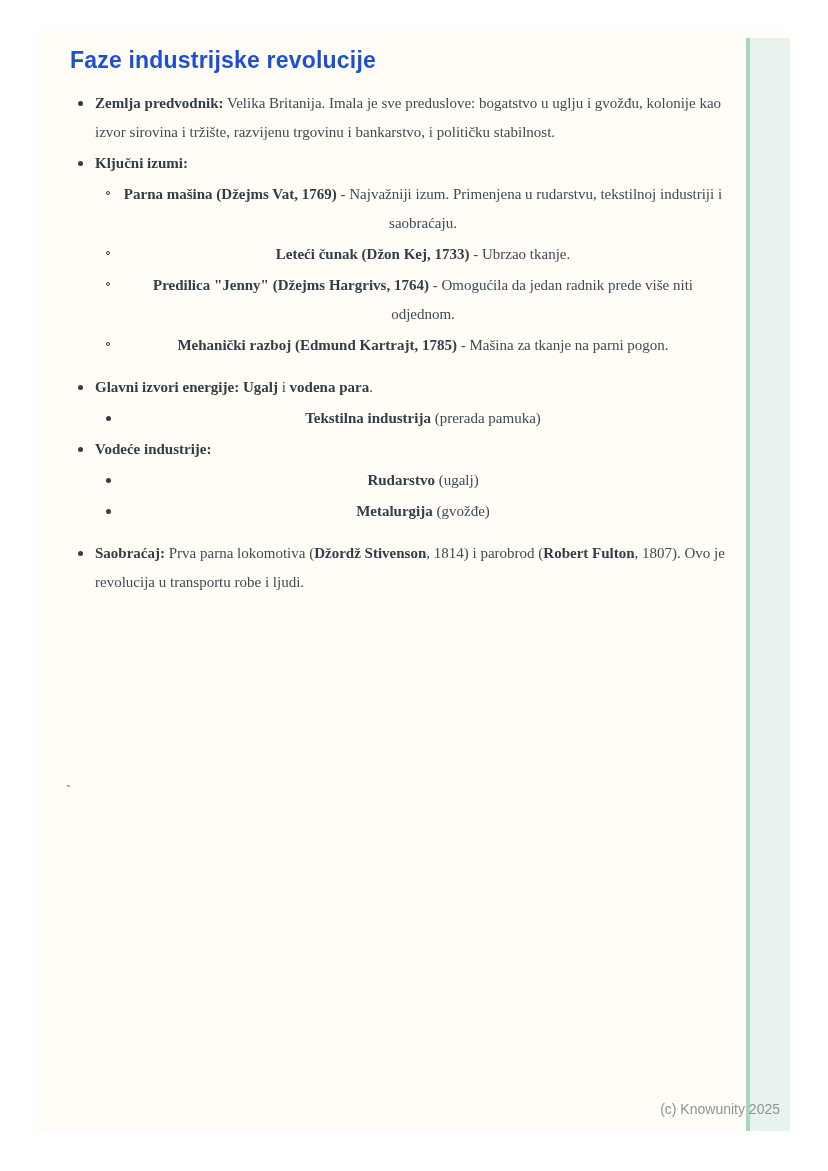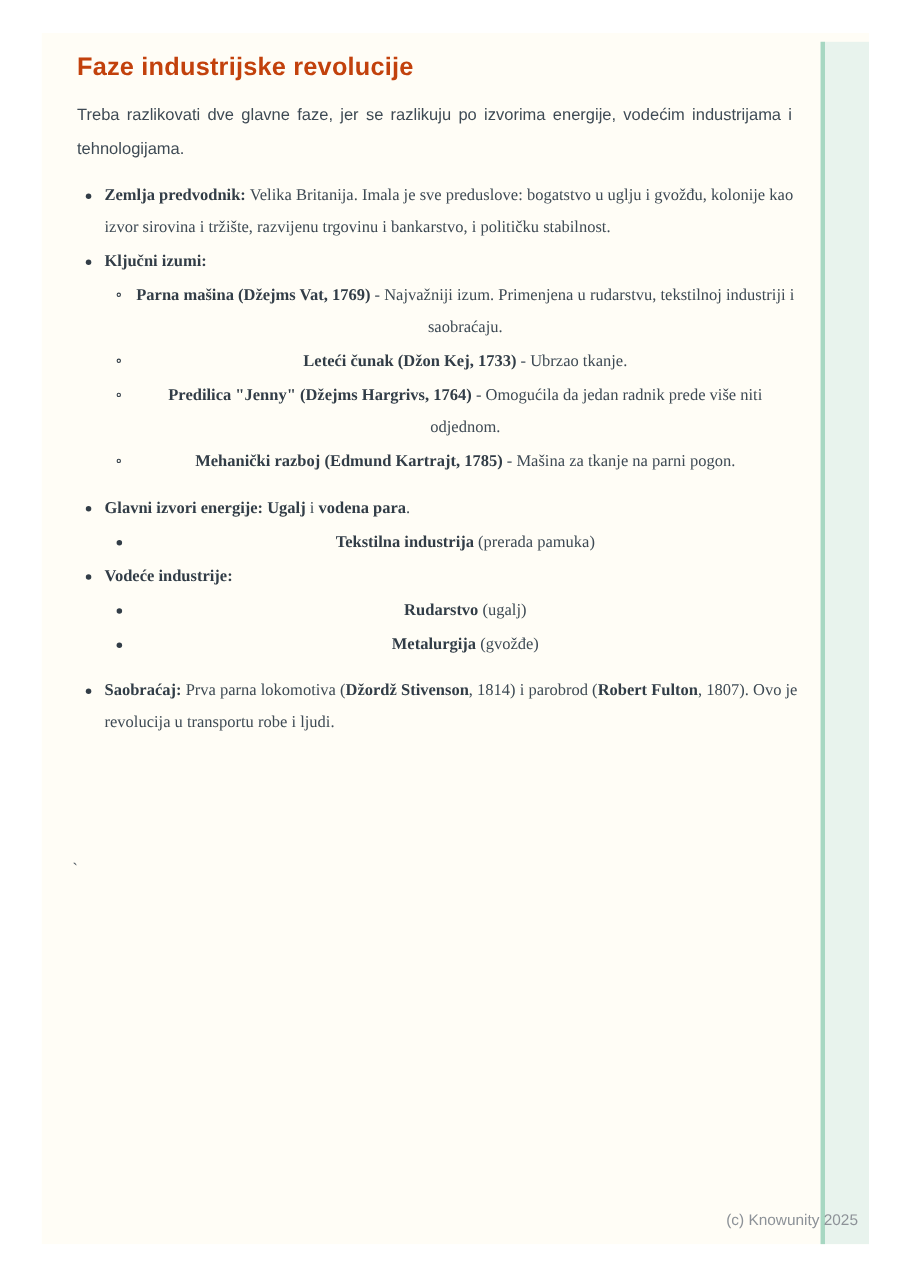--- a/index.html
+++ b/index.html
@@ -14,21 +14,21 @@
   }
 
   .accent-band {
     position: absolute; right: 0; top: 8px; bottom: 0; width: 44px;
     background: #e8f3ed; border-left: 4px solid #a7d7c2;
   }
 
   .content { position: relative; padding: 15px 0 0 32px; width: 682px; }
 
   .title {
-    font-size: 23px; line-height: 30px; font-weight: 700; color: #c2410c;
+    font-size: 23px; line-height: 30px; font-weight: 700; color: #1d4ed8;
     margin-bottom: 14px; letter-spacing: 0.2px;
   }
 
   .intro {
     width: 650px; font-size: 15px; line-height: 31px; color: #3e4a54;
     text-align: justify; margin-bottom: 13px;
   }
 
   .section-heading {
     font-size: 20px; line-height: 27px; font-weight: 700; color: #2baa77;
@@ -63,21 +63,20 @@
 <body>
 
 <div class="canvas">
   <div class="page">
 
     <div class="accent-band"></div>
 
     <div class="content">
       <div class="title">Faze industrijske revolucije</div>
 
-      <div class="intro">Treba razlikovati dve glavne faze, jer se razlikuju po izvorima energije, vodećim industrijama i tehnologijama.</div>
 
 
       <div class="list">
           <div class="item lvl1"><span class="marker disc"></span><b>Zemlja predvodnik:</b><span> Velika Britanija. Imala je sve preduslove: bogatstvo u uglju i gvožđu, kolonije kao izvor sirovina i tržište, razvijenu trgovinu i bankarstvo, i političku stabilnost.</span></div>
           <div class="item lvl1"><span class="marker disc"></span><b>Ključni izumi:</b></div>
           <div class="item lvl2"><span class="marker circle"></span><b>Parna mašina (Džejms Vat, 1769)</b><span> - Najvažniji izum. Primenjena u rudarstvu, tekstilnoj industriji i saobraćaju.</span></div>
           <div class="item lvl2"><span class="marker circle"></span><b>Leteći čunak (Džon Kej, 1733)</b><span> - Ubrzao tkanje.</span></div>
           <div class="item lvl2"><span class="marker circle"></span><b>Predilica "Jenny" (Džejms Hargrivs, 1764)</b><span> - Omogućila da jedan radnik prede više niti odjednom.</span></div>
           <div class="item lvl2"><span class="marker circle"></span><b>Mehanički razboj (Edmund Kartrajt, 1785)</b><span> - Mašina za tkanje na parni pogon.</span></div>
           <div class="item lvl1 gap"><span class="marker disc"></span><b>Glavni izvori energije: Ugalj</b><span> i </span><b>vodena para</b><span>.</span></div>

